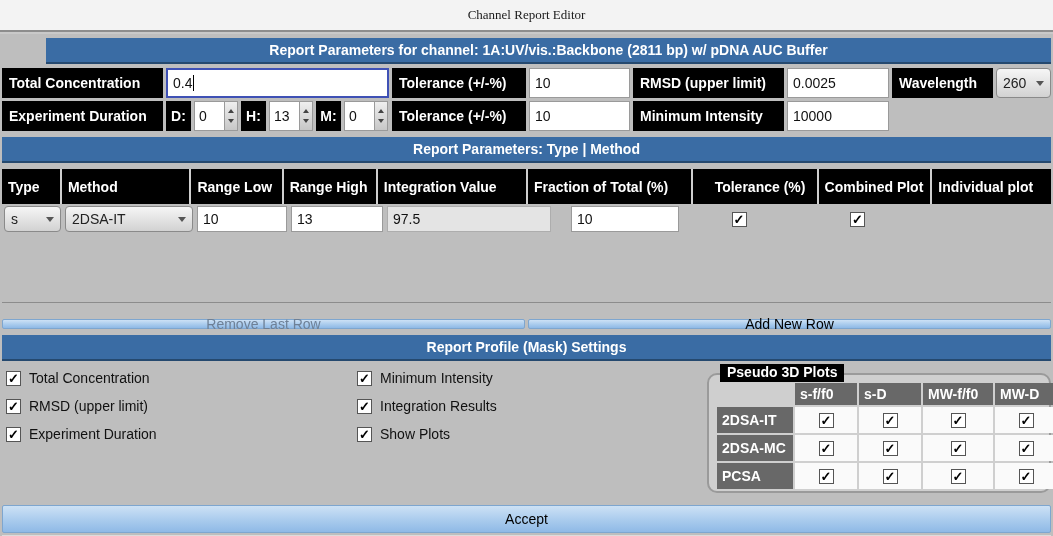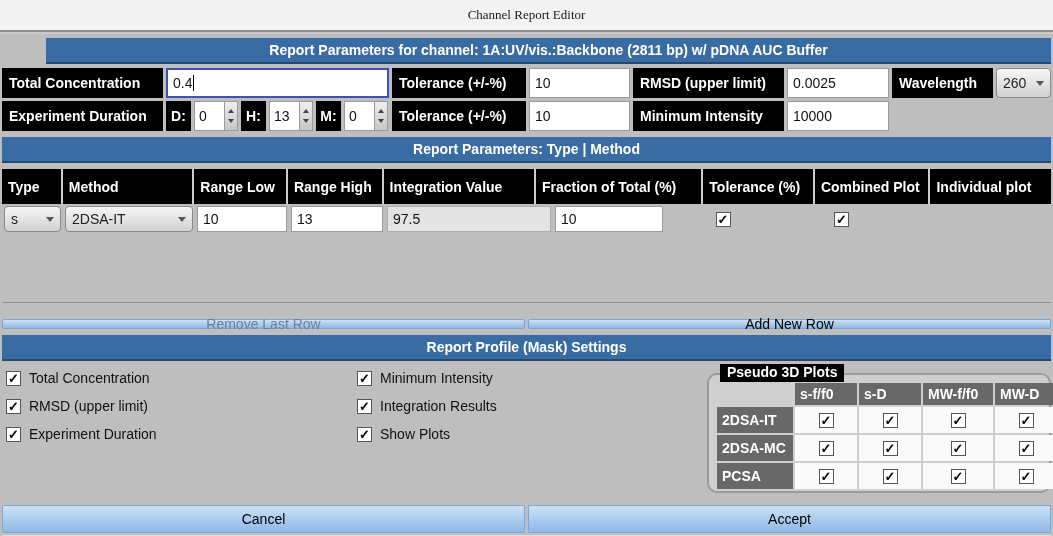--- a/index.html
+++ b/index.html
@@ -56,21 +56,21 @@
   .tri-down { width:0;height:0;border-left:3px solid transparent;border-right:3px solid transparent;border-top:4px solid #444; }
 
   
   .thead { display:flex; margin-top:6px; height:35px; flex:0 0 auto; background:#000; }
   .th { background:#000; color:#fff; font-weight:bold; font-size:14px; display:flex; align-items:center;
         padding-left:6px; border-right:2px solid #cfcfcf; }
   .th:last-child { border-right:none; }
   .trow { display:flex; height:30px; flex:0 0 auto; align-items:center; }
   .td { display:flex; align-items:center; justify-content:flex-start; padding:1px 2px; height:100%; }
   .c0{width:61px;} .c1{width:132px;} .c2{width:94px;} .c3{width:96px;} .c4{width:153px;}
-  .c5{width:168px;} .c6{width:112px;} .c7{width:116px;} .c8{width:121px;}
+  .c5{width:168px;} .c6{width:112px;margin-left:16px;} .c7{width:116px;} .c8{width:121px;}
   .td .tfield, .td .combo { width:100%; height:26px; }
   .td.center { justify-content:center; }
 
   .tgap { flex:0 0 68px; }
 
   
   .cb { width:15px; height:15px; background:#fff; border:1px solid #555; display:inline-flex;
         align-items:center; justify-content:center; flex:0 0 auto; }
   .cb.checked::after { content:"✓"; font-size:13px; font-weight:bold; color:#000; line-height:1; }
 
@@ -300,19 +300,18 @@
               <span class="cb checked"></span>
             </div>
           <div class="p3dcell p3dcb">
               <span class="cb checked"></span>
             </div>
         </div>
       </div>
     </div>
 
     <div class="btnrow bottom">
-      <div class="btn">Cancel</div>
       <div class="btn">Accept</div>
     </div>
 
     <div class="bottomstrip"></div>
   </div>
 </div>
 
 </body></html>

